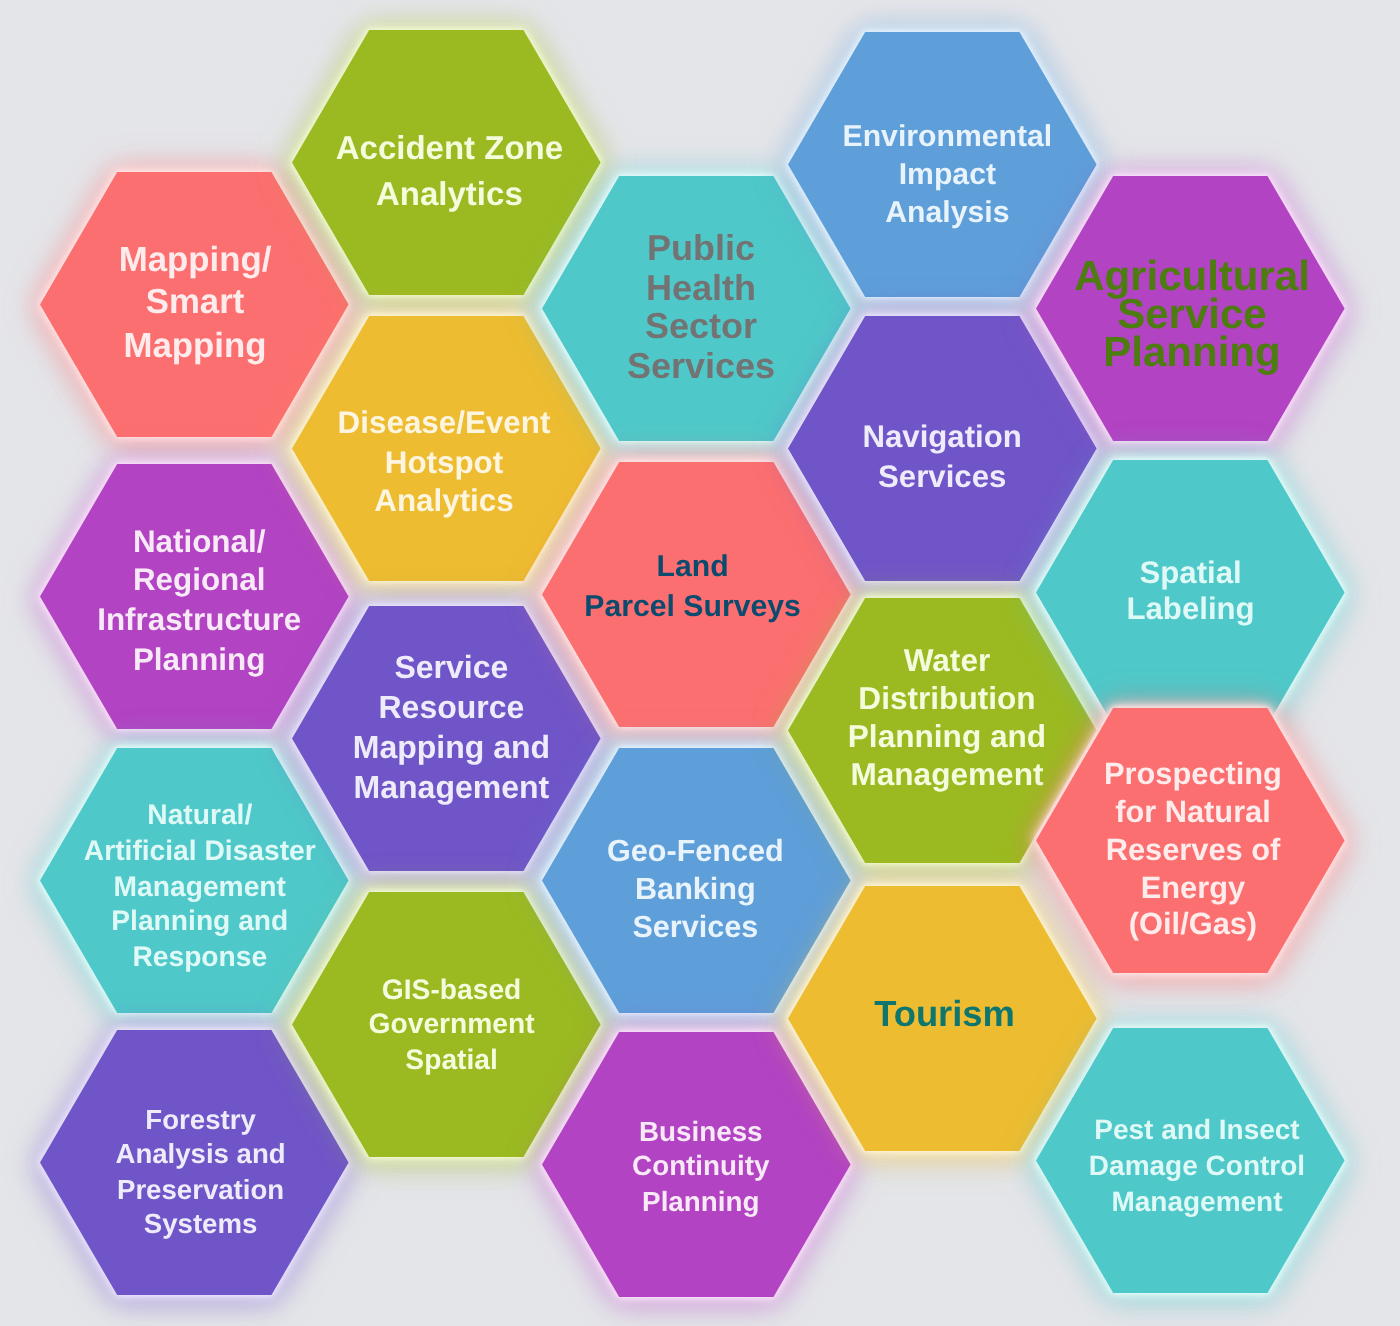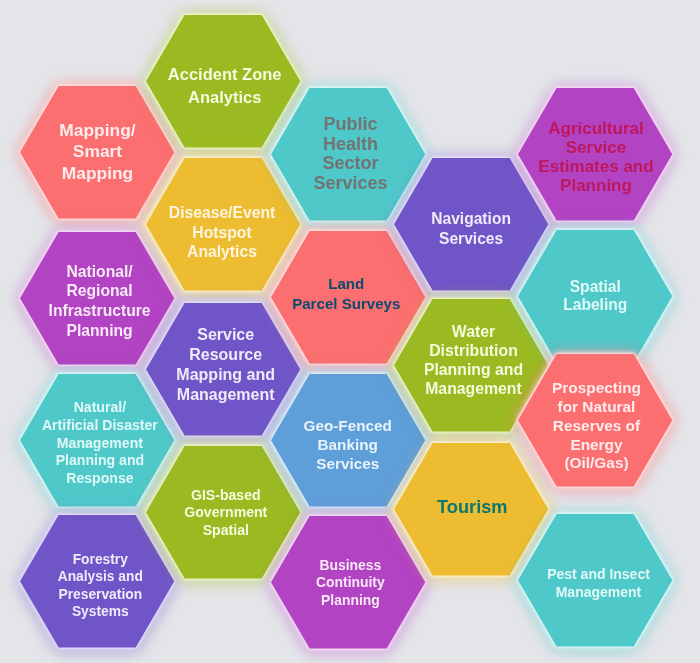--- a/index.html
+++ b/index.html
@@ -138,20 +138,30 @@
 <div class="hex" style="left:254.85px;top:500.05px;width:186.30px;height:164.50px">
   <svg class="shape" width="186.30" height="164.50" viewBox="0 0 186.30 164.50" style="filter:drop-shadow(0 0 1.2px rgba(248,223,248,0.95)) drop-shadow(0 0 1.8px rgba(248,223,248,0.95)) drop-shadow(0 0 3.2px rgba(248,223,248,0.95)) drop-shadow(0 1px 7px rgba(178,67,195,0.52)) drop-shadow(0 2px 5px rgba(158,158,175,0.10))">
         <polygon points="54.58,16.00 131.73,16.00 170.30,82.25 131.73,148.50 54.58,148.50 16.00,82.25" fill="#b243c3"></polygon>
       </svg>
   <div class="label" style="color:#f8e9f7;font-size:13.9px;line-height:17.74px;transform:translate(2.4px,1.49px)">
         <div class="ln">Business</div>
         <div class="ln">Continuity</div>
         <div class="ln">Planning</div>
       </div>
 </div>
+<div class="hex" style="left:377.95px;top:0.35px;width:186.30px;height:164.50px">
+  <svg class="shape" width="186.30" height="164.50" viewBox="0 0 186.30 164.50" style="filter:drop-shadow(0 0 1.2px rgba(226,240,252,0.95)) drop-shadow(0 0 1.8px rgba(226,240,252,0.95)) drop-shadow(0 0 3.2px rgba(226,240,252,0.95)) drop-shadow(0 1px 7px rgba(94,158,217,0.58)) drop-shadow(0 2px 5px rgba(158,158,175,0.10))">
+        <polygon points="54.58,16.00 131.73,16.00 170.30,82.25 131.73,148.50 54.58,148.50 16.00,82.25" fill="#5e9ed9"></polygon>
+      </svg>
+  <div class="label" style="color:#e8f3fb;font-size:15.1px;line-height:19.2px;transform:translate(2.6px,5.06px)">
+        <div class="ln">Environmental</div>
+        <div class="ln">Impact</div>
+        <div class="ln">Analysis</div>
+      </div>
+</div>
 <div class="hex" style="left:377.95px;top:142.25px;width:186.30px;height:164.50px">
   <svg class="shape" width="186.30" height="164.50" viewBox="0 0 186.30 164.50" style="filter:drop-shadow(0 0 1.2px rgba(232,227,250,0.95)) drop-shadow(0 0 1.8px rgba(232,227,250,0.95)) drop-shadow(0 0 3.2px rgba(232,227,250,0.95)) drop-shadow(0 1px 7px rgba(112,85,200,0.52)) drop-shadow(0 2px 5px rgba(158,158,175,0.10))">
         <polygon points="54.58,16.00 131.73,16.00 170.30,82.25 131.73,148.50 54.58,148.50 16.00,82.25" fill="#7055c8"></polygon>
       </svg>
   <div class="label" style="color:#eeecfa;font-size:15.6px;line-height:20.0px;transform:translate(0.0px,4.43px)">
         <div class="ln">Navigation</div>
         <div class="ln">Services</div>
       </div>
 </div>
 <div class="hex" style="left:377.95px;top:282.75px;width:186.30px;height:164.50px">
@@ -170,24 +180,23 @@
         <polygon points="54.58,16.00 131.73,16.00 170.30,82.25 131.73,148.50 54.58,148.50 16.00,82.25" fill="#edbc30"></polygon>
       </svg>
   <div class="label" style="color:#0f766e;font-size:18.2px;line-height:22.0px;transform:translate(1.2px,-2.18px)">
         <div class="ln">Tourism</div>
       </div>
 </div>
 <div class="hex" style="left:501.85px;top:72.15px;width:186.30px;height:164.50px">
   <svg class="shape" width="186.30" height="164.50" viewBox="0 0 186.30 164.50" style="filter:drop-shadow(0 0 1.2px rgba(248,223,248,0.95)) drop-shadow(0 0 1.8px rgba(248,223,248,0.95)) drop-shadow(0 0 3.2px rgba(248,223,248,0.95)) drop-shadow(0 1px 7px rgba(178,67,195,0.52)) drop-shadow(0 2px 5px rgba(158,158,175,0.10))">
         <polygon points="54.58,16.00 131.73,16.00 170.30,82.25 131.73,148.50 54.58,148.50 16.00,82.25" fill="#b243c3"></polygon>
       </svg>
-  <div class="label" style="color:#be185d;font-size:17px;line-height:19.09px;transform:translate(1.0px,3.06px)">
+  <div class="label" style="color:#4d7c0f;font-size:21px;line-height:19.09px;transform:translate(1.0px,3.06px)">
         <div class="ln">Agricultural</div>
         <div class="ln">Service</div>
-        <div class="ln">Estimates and</div>
         <div class="ln">Planning</div>
       </div>
 </div>
 <div class="hex" style="left:501.85px;top:213.85px;width:186.30px;height:164.50px">
   <svg class="shape" width="186.30" height="164.50" viewBox="0 0 186.30 164.50" style="filter:drop-shadow(0 0 1.2px rgba(224,250,248,0.95)) drop-shadow(0 0 1.8px rgba(224,250,248,0.95)) drop-shadow(0 0 3.2px rgba(224,250,248,0.95)) drop-shadow(0 1px 7px rgba(79,200,201,0.60)) drop-shadow(0 2px 5px rgba(158,158,175,0.10))">
         <polygon points="54.58,16.00 131.73,16.00 170.30,82.25 131.73,148.50 54.58,148.50 16.00,82.25" fill="#4fc8c9"></polygon>
       </svg>
   <div class="label" style="color:#dff9f7;font-size:15.6px;line-height:18.4px;transform:translate(0.3px,0.43px)">
         <div class="ln">Spatial</div>
         <div class="ln">Labeling</div>
@@ -204,16 +213,17 @@
         <div class="ln">Energy</div>
         <div class="ln">(Oil/Gas)</div>
       </div>
 </div>
 <div class="hex" style="left:501.85px;top:498.05px;width:186.30px;height:164.50px">
   <svg class="shape" width="186.30" height="164.50" viewBox="0 0 186.30 164.50" style="filter:drop-shadow(0 0 1.2px rgba(224,250,248,0.95)) drop-shadow(0 0 1.8px rgba(224,250,248,0.95)) drop-shadow(0 0 3.2px rgba(224,250,248,0.95)) drop-shadow(0 1px 7px rgba(79,200,201,0.60)) drop-shadow(0 2px 5px rgba(158,158,175,0.10))">
         <polygon points="54.58,16.00 131.73,16.00 170.30,82.25 131.73,148.50 54.58,148.50 16.00,82.25" fill="#4fc8c9"></polygon>
       </svg>
   <div class="label" style="color:#dff9f7;font-size:14.0px;line-height:17.9px;transform:translate(3.5px,3.58px)">
         <div class="ln">Pest and Insect</div>
+        <div class="ln">Damage Control</div>
         <div class="ln">Management</div>
       </div>
 </div>
 </div>
 
 </body></html>

